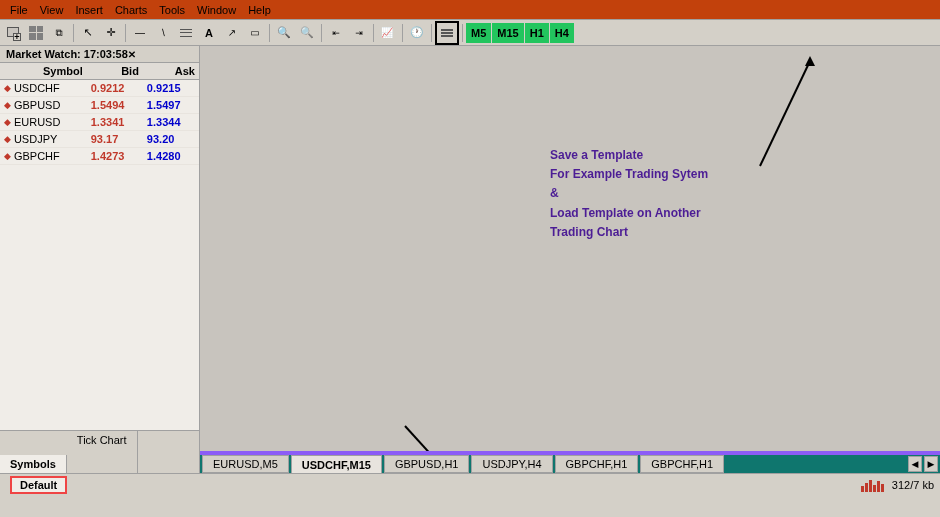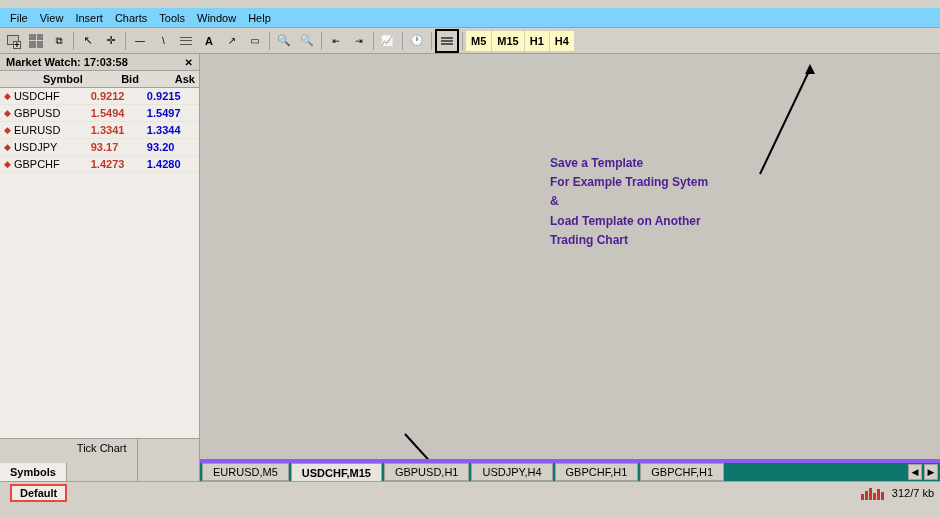--- a/index.html
+++ b/index.html
@@ -1,26 +1,25 @@
 <!DOCTYPE html>
 <html><head>
   <meta charset="utf-8">
   <style>
     * { margin: 0; padding: 0; box-sizing: border-box; }
     body { width: 940px; height: 517px; font-family: 'Segoe UI', Tahoma, Arial, sans-serif; font-size: 11px; background: #d4d0c8; overflow: hidden; }
 
     
     .menu-bar {
-      background: #7dd3fc;
+      background: #c2410c;
       height: 20px;
       display: flex;
       align-items: center;
       border-bottom: 1px solid #a0a0a0;
       padding: 0 4px;
-      margin-top: 8px;
     }
     .menu-item {
       padding: 2px 6px;
       cursor: pointer;
       font-size: 11px;
     }
 
     
     .toolbar {
       background: #d4d0c8;
@@ -35,21 +34,21 @@
       width: 22px; height: 22px;
       background: #d4d0c8;
       border: 1px solid transparent;
       display: flex; align-items: center; justify-content: center;
       cursor: pointer;
       font-size: 10px;
     }
     .toolbar-separator { width: 1px; height: 18px; background: #a0a0a0; margin: 0 2px; }
     .timeframe-btn {
       padding: 1px 4px; height: 20px;
-      background: #fef9c3;
+      background: #22c55e;
       border: 1px solid transparent;
       font-size: 11px; font-weight: bold;
       cursor: pointer;
     }
 
     
     .main-layout {
       display: flex;
       height: calc(517px - 20px - 26px - 22px - 22px);
     }
@@ -60,21 +59,21 @@
       background: #f0ede8;
       border-right: 1px solid #a0a0a0;
       display: flex;
       flex-direction: column;
     }
     .market-watch-header {
       background: #d4d0c8;
       padding: 2px 6px;
       border-bottom: 1px solid #a0a0a0;
       display: flex;
-      justify-content: space-between;
+      justify-content: flex-start;
       align-items: center;
       font-size: 11px;
       font-weight: bold;
     }
     .close-btn { cursor: pointer; font-size: 10px; }
     .market-table { width: 100%; border-collapse: collapse; }
     .market-table th {
       background: #e0dcd6;
       border-bottom: 1px solid #a0a0a0;
       padding: 2px 4px;

